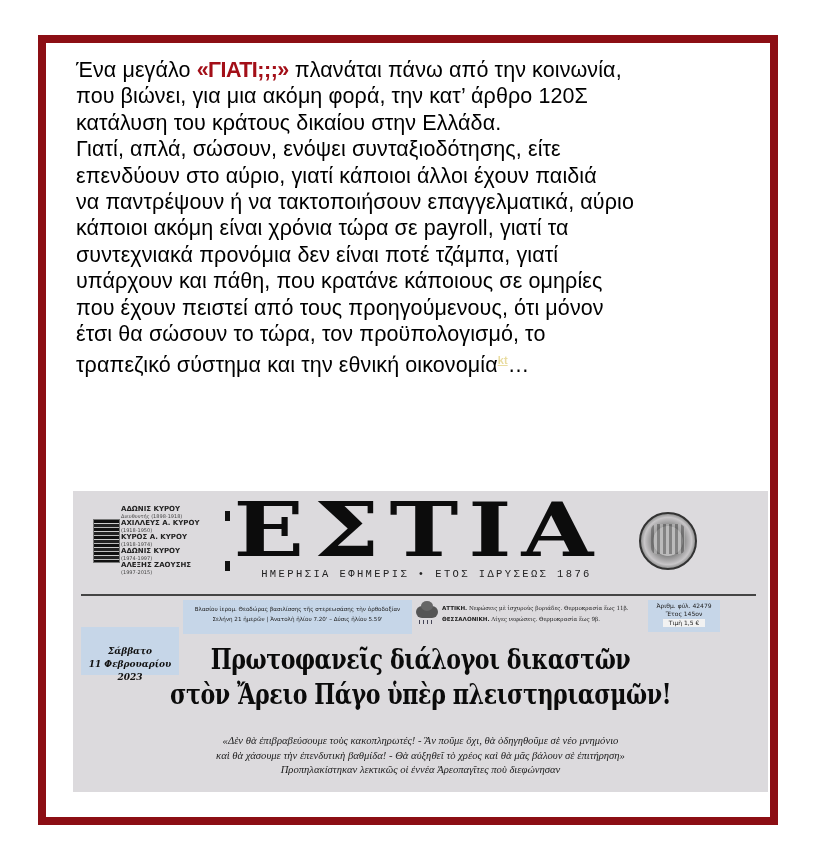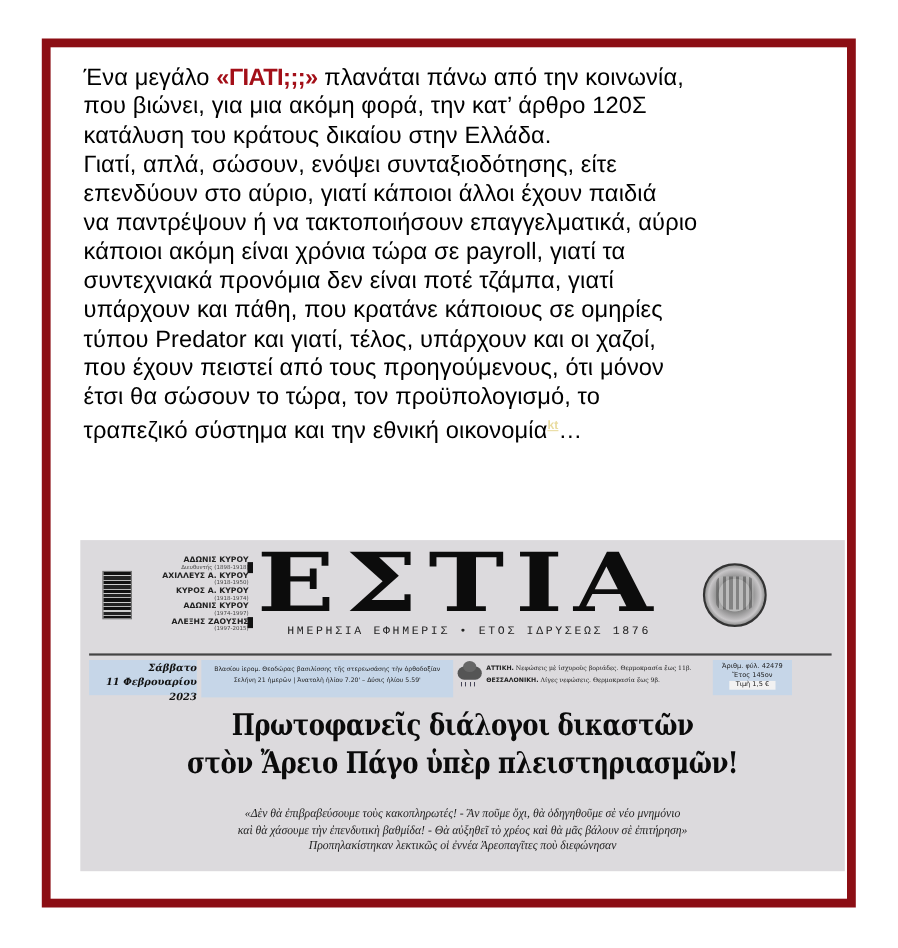--- a/index.html
+++ b/index.html
@@ -6,31 +6,31 @@
   body { width:816px; height:862px; position:relative; overflow:hidden; font-family:"Liberation Sans", sans-serif; }
   .frame { position:absolute; left:38px; top:35px; width:724px; height:774px; border:8px solid #8c0e14; background:#fff; }
   .text-block { position:absolute; left:76px; top:57px; width:690px; font-family:"Liberation Sans", sans-serif; font-size:21.5px; line-height:26.4px; color:#000; letter-spacing:0.1px; }
   .text-block .line { display:block; white-space:nowrap; }
   .hl { color:#a30f18; font-weight:bold; font-family:"Liberation Sans", sans-serif; letter-spacing:-0.5px; }
   .wm { color:#e9dca0; font-size:11px; vertical-align:super; font-weight:bold;text-decoration:underline; }
 
   .paper { position:absolute; left:73px; top:491px; width:695px; height:301px; background:#dcdadd; overflow:hidden; }
   .paper .mast-left { position:absolute; left:8px; top:6px; width:140px; height:80px; }
   .barcode { position:absolute; left:12px; top:22px; width:25px; height:42px; border:1px solid #777; background:repeating-linear-gradient(180deg,#111 0 3px,#ccc 3px 4px,#222 4px 7px,#bbb 7px 8px); }
-  .founders { position:absolute; left:40px; top:8px; width:105px; text-align:right; font-family:"DejaVu Sans", sans-serif; color:#222; }
+  .founders { position:absolute; left:40px; top:8px; width:105px; text-align:left; font-family:"DejaVu Sans", sans-serif; color:#222; }
   .founders .n { font-size:7px; font-weight:bold; line-height:8px; display:block; }
   .founders .y { font-size:5px; line-height:6px; display:block; color:#444; }
   .black-tab { position:absolute; width:5px; height:10px; background:#111; left:152px; }
   .title { position:absolute; left:148px; top:6px; width:395px; text-align:center; font-family:"DejaVu Serif", serif; font-weight:bold; font-size:74px; line-height:66px; letter-spacing:8px; color:#0c0c0c; transform:scaleX(1.25); transform-origin:center; }
   .subtitle { position:absolute; left:136px; top:77px; width:435px; text-align:center; font-family:Liberation Mono, monospace; font-size:10.5px; letter-spacing:2.4px; color:#222; }
   .seal { position:absolute; left:566px; top:21px; width:54px; height:54px; border-radius:50%; border:2px solid #333; background:radial-gradient(circle,#bbb 0 38%,#888 40%,#c8c6c8 62%,#999 70%,#ccc 100%); }
   .seal .inner { position:absolute; left:10px; top:10px; width:34px; height:30px; background:repeating-linear-gradient(90deg,#555 0 3px,#bbb 3px 6px); opacity:0.55; border-radius:6px; }
   .rule { position:absolute; left:8px; top:103px; width:675px; height:2px; background:#444; }
   .strip { position:absolute; top:109px; height:30px; background:#c6d6e8; }
-  .date-box { left:8px; width:98px; text-align:right; font-family:"DejaVu Serif", serif; font-style:italic; font-weight:bold; font-size:9px; line-height:13px; padding-top:2px; color:#111; }
+  .date-box { left:8px; width:98px; text-align:center; font-family:"DejaVu Serif", serif; font-style:italic; font-weight:bold; font-size:9px; line-height:13px; padding-top:18px; color:#111;margin-top:27px; }
   .saint-box { left:110px; width:229px; text-align:center; font-family:"DejaVu Sans", sans-serif; font-size:5.6px; line-height:10px; padding-top:4px; color:#222; }
   .weather { left:341px; width:230px; background:#dcdadd; }
   .cloud { position:absolute; left:2px; top:6px; width:22px; height:12px; background:#555; border-radius:10px; }
   .cloud:after { content:""; position:absolute; left:5px; top:-5px; width:12px; height:10px; background:#666; border-radius:50%; }
   .drops { position:absolute; left:5px; top:20px; width:16px; height:4px; background:repeating-linear-gradient(90deg,#445 0 1px,transparent 1px 4px); }
   .wtext { position:absolute; left:28px; top:3px; width:200px; font-family:"DejaVu Serif", serif; font-size:5.6px; line-height:11px; color:#222; }
   .wtext b { font-family:"DejaVu Sans", sans-serif; }
   .issue-box { left:575px; width:72px; text-align:center; font-family:"DejaVu Sans", sans-serif; font-size:6px; line-height:8px; padding-top:2px; color:#222; }
   .price { display:inline-block; background:#f2f2f2; padding:0 6px; margin-top:1px; }
   .headline { position:absolute; left:0; top:151px; width:695px; text-align:center; font-family:"DejaVu Serif", serif; font-weight:bold; font-size:27px; line-height:35px; color:#0b0b0b; transform:scaleX(0.82); letter-spacing:-0.5px; }
@@ -44,21 +44,20 @@
 <div class="text-block">
   <span class="line"><span>Ένα μεγάλο </span><span class="hl">«ΓΙΑΤΙ;;;»</span><span> πλανάται πάνω από την κοινωνία,</span></span>
   <span class="line">που βιώνει, για μια ακόμη φορά, την κατ’ άρθρο 120Σ</span>
   <span class="line">κατάλυση του κράτους δικαίου στην Ελλάδα.</span>
   <span class="line">Γιατί, απλά, σώσουν, ενόψει συνταξιοδότησης, είτε</span>
   <span class="line">επενδύουν στο αύριο, γιατί κάποιοι άλλοι έχουν παιδιά</span>
   <span class="line">να παντρέψουν ή να τακτοποιήσουν επαγγελματικά, αύριο</span>
   <span class="line">κάποιοι ακόμη είναι χρόνια τώρα σε payroll, γιατί τα</span>
   <span class="line">συντεχνιακά προνόμια δεν είναι ποτέ τζάμπα, γιατί</span>
   <span class="line">υπάρχουν και πάθη, που κρατάνε κάποιους σε ομηρίες</span>
-  <span class="line">τύπου Predator και γιατί, τέλος, υπάρχουν και οι χαζοί,</span>
   <span class="line">που έχουν πειστεί από τους προηγούμενους, ότι μόνον</span>
   <span class="line">έτσι θα σώσουν το τώρα, τον προϋπολογισμό, το</span>
   <span class="line"><span>τραπεζικό σύστημα και την εθνική οικονομία</span><span class="wm">kt</span><span>…</span></span>
 </div>
 
 <div class="paper">
   <div class="mast-left">
     <div class="barcode"></div>
     <div class="founders">
       <span class="n">ΑΔΩΝΙΣ ΚΥΡΟΥ</span>

